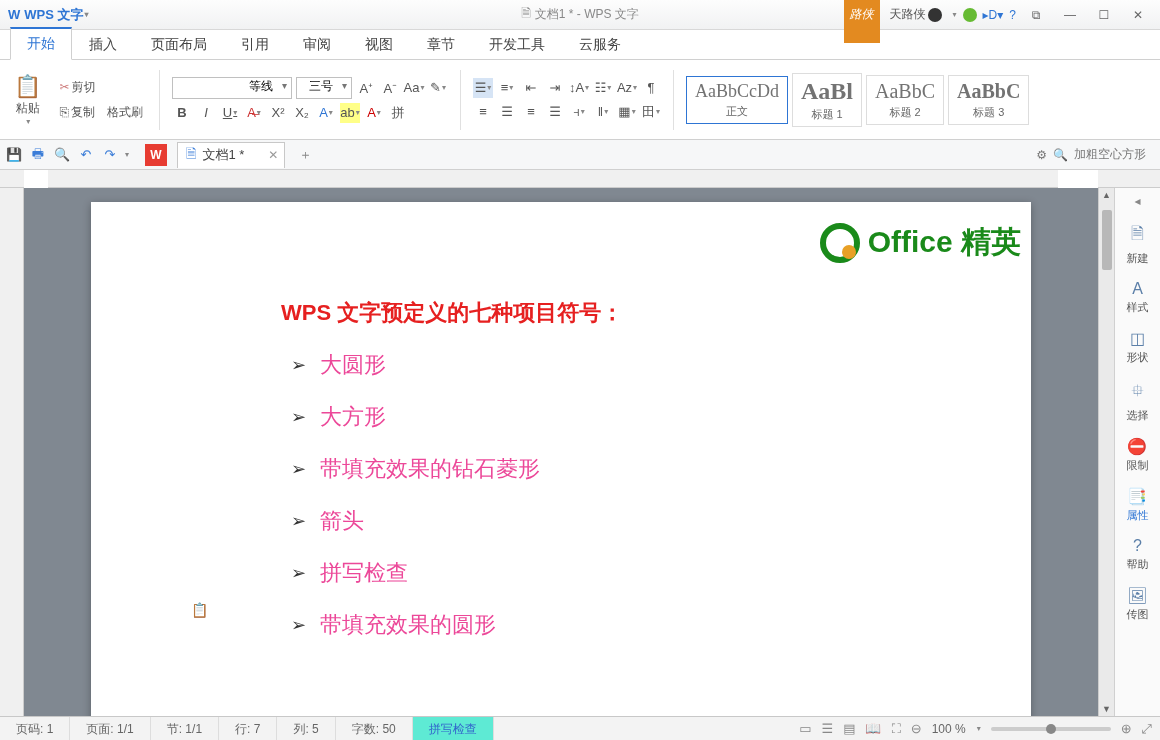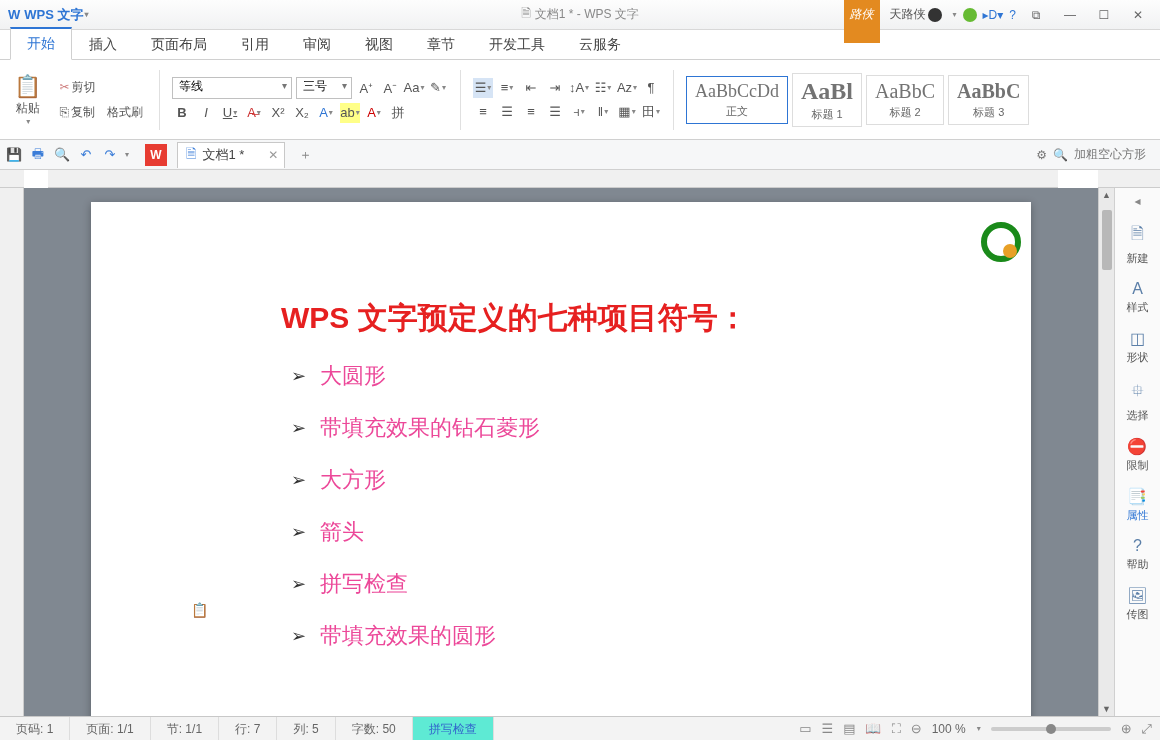--- a/index.html
+++ b/index.html
@@ -21,21 +21,21 @@
 .menutab { padding: 6px 16px 6px; color: #444; font-size: 14px; border:1px solid transparent; border-bottom:none; position:relative; top:1px;}
 .menutab.active { color: #2e75d4; background:#fff; border:1px solid #d0d0d0; border-bottom:1px solid #fff; border-top:2px solid #2e75d4;}
 
 
 .ribbon { height: 80px; background: #fff; display: flex; align-items: center; padding: 4px 8px; gap:8px; border-bottom:1px solid #d0d0d0;}
 .rgroup { display:flex; flex-direction:column; gap:4px; }
 .rrow { display:flex; align-items:center; gap:4px; }
 .rbtn { padding:2px 4px; color:#555; display:flex; align-items:center; gap:2px; font-size:12px;}
 .rbtn-big { display:flex; flex-direction:column; align-items:center; padding:4px 6px; color:#555; font-size:12px;}
 .divider { width:1px; height:60px; background:#e0e0e0; margin:0 4px;}
-.font-select { height:22px; border:1px solid #c0c0c0; padding:0 18px 0 6px; font-size:12px; background:#fff; position:relative; }
+.font-select { height:22px; border:1px solid #c0c0c0; padding:0 18px 0 6px; font-size:12px; background:#fff; position:relative;text-align:right; }
 .font-select::after{content:"▾"; position:absolute; right:4px; top:2px; color:#777; font-size:10px;}
 .iconbtn { width:20px; height:20px; display:flex; align-items:center; justify-content:center; color:#555; font-size:13px;}
 .iconbtn.drop::after{content:"▾"; font-size:8px; margin-left:1px; color:#888;}
 .style-box { border:1px solid #ddd; padding:4px 8px; text-align:center; min-width:70px;}
 .style-box .prev { font-family: "Times New Roman", serif; font-size:18px; color:#737373;}
 .style-box .lbl { font-size:11px; color:#666; margin-top:2px;}
 .style-box.sel { border-color:#2e75d4; }
 
 
 .qat { height:30px; background:#f6f7f8; border-bottom:1px solid #d0d0d0; display:flex; align-items:center; padding:0 4px; gap:4px;}
@@ -49,21 +49,21 @@
 
 
 .workspace { display:flex; height: calc(740px - 30px - 30px - 80px - 30px - 18px - 24px); }
 .left-ruler { width:24px; background:#f0f0f0; border-right:1px solid #ccc; }
 .canvas-wrap { flex:1; background:#808891; overflow:hidden; position:relative; padding:14px 14px 0 14px;}
 .page { width: 940px; background:#fff; margin:0 auto; height: 600px; box-shadow: 0 2px 8px rgba(0,0,0,.3); padding: 30px 60px 30px 60px; position:relative;}
 .watermark { position:absolute; top:20px; right:10px; display:flex; align-items:center; gap:8px;}
 .watermark .ring{ width:40px; height:40px; border:6px solid #1a8a1a; border-radius:50%; position:relative;}
 .watermark .ring::after{content:""; width:14px; height:14px; background:#e8a026; border-radius:50%; position:absolute; bottom:-2px; right:-2px;}
 .watermark .txt{ color:#1a8a1a; font-size:30px; font-weight:600;}
-.doc-heading { color:#e62020; font-size:30px; font-weight:600; margin:66px 0 22px 130px;}
+.doc-heading { color:#e62020; font-size:22px; font-weight:600; margin:66px 0 22px 130px;}
 .bullet-list { list-style:none; margin-left:140px; }
 .bullet-list li { font-size:22px; color:#ec4899; margin-bottom:22px; display:flex; align-items:center; gap:14px;}
 .bullet-list li::before { content:"➢"; font-size:18px; color:#333; }
 .page-icon{ position:absolute; left:100px; top:400px; color:#4a8fe0; font-size:14px;}
 
 .scrollbar-v { width:16px; background:#eaeaea; border-left:1px solid #ccc; display:flex; flex-direction:column; align-items:center; padding:2px 0;}
 .scrollbar-v .thumb{ width:10px; height:60px; background:#b8b8b8; border-radius:2px; margin-top:10px;}
 .scrollbar-v .arrow{ font-size:9px; color:#666; }
 
 
@@ -239,26 +239,27 @@
   <div class="ruler" style="flex:1"></div>
   <div style="width:62px;height:18px;background:#f0f0f0;border-bottom:1px solid #ccc"></div>
 </div>
 
 <div class="workspace">
   <div class="left-ruler"></div>
   <div class="canvas-wrap">
     <div class="page">
       <div class="watermark">
         <span class="ring"></span>
+        <span class="txt">Office 精英</span>
       </div>
       <div class="doc-heading">WPS 文字预定义的七种项目符号：</div>
       <ul class="bullet-list">
         <li>大圆形</li>
+        <li>大方形</li>
         <li>带填充效果的钻石菱形</li>
-        <li>大方形</li>
         <li>箭头</li>
         <li>拼写检查</li>
         <li>带填充效果的圆形</li>
       </ul>
       <span class="page-icon">📋</span>
     </div>
   </div>
   <div class="scrollbar-v">
     <span class="arrow">▲</span>
     <div class="thumb"></div>

